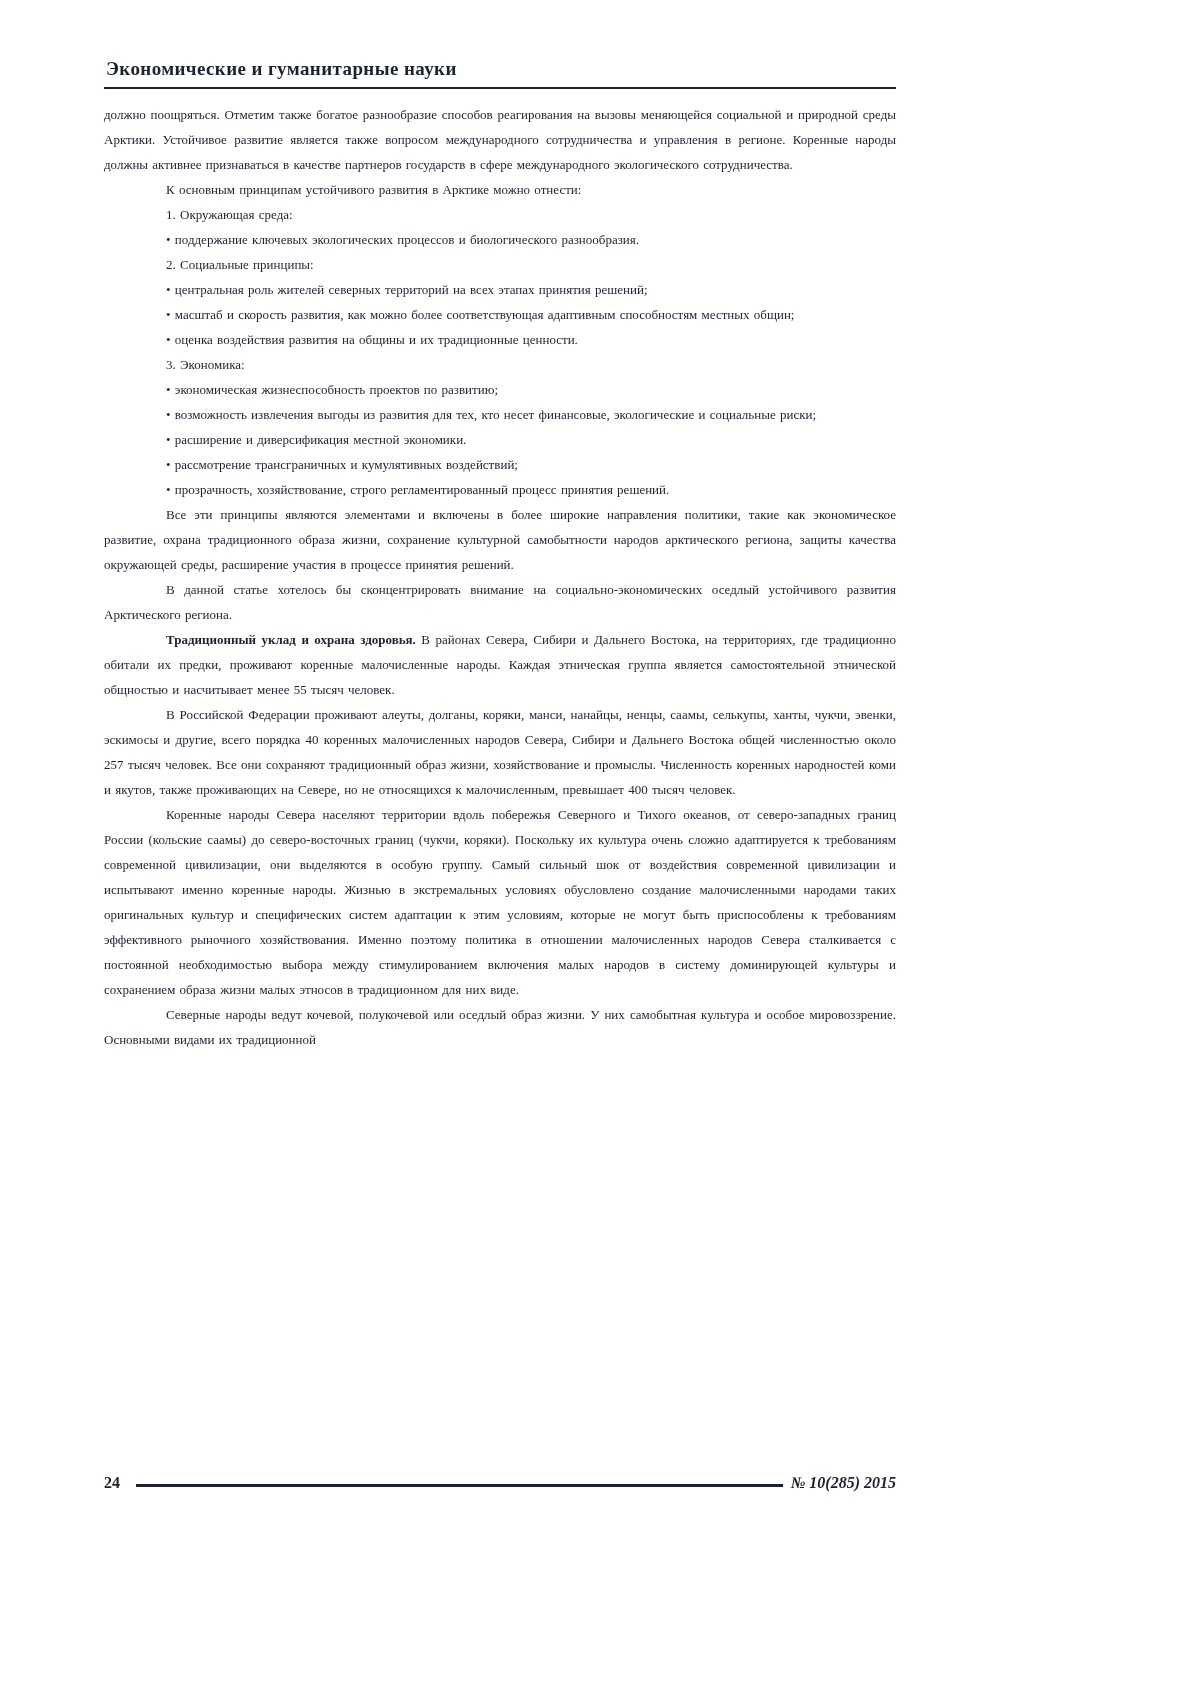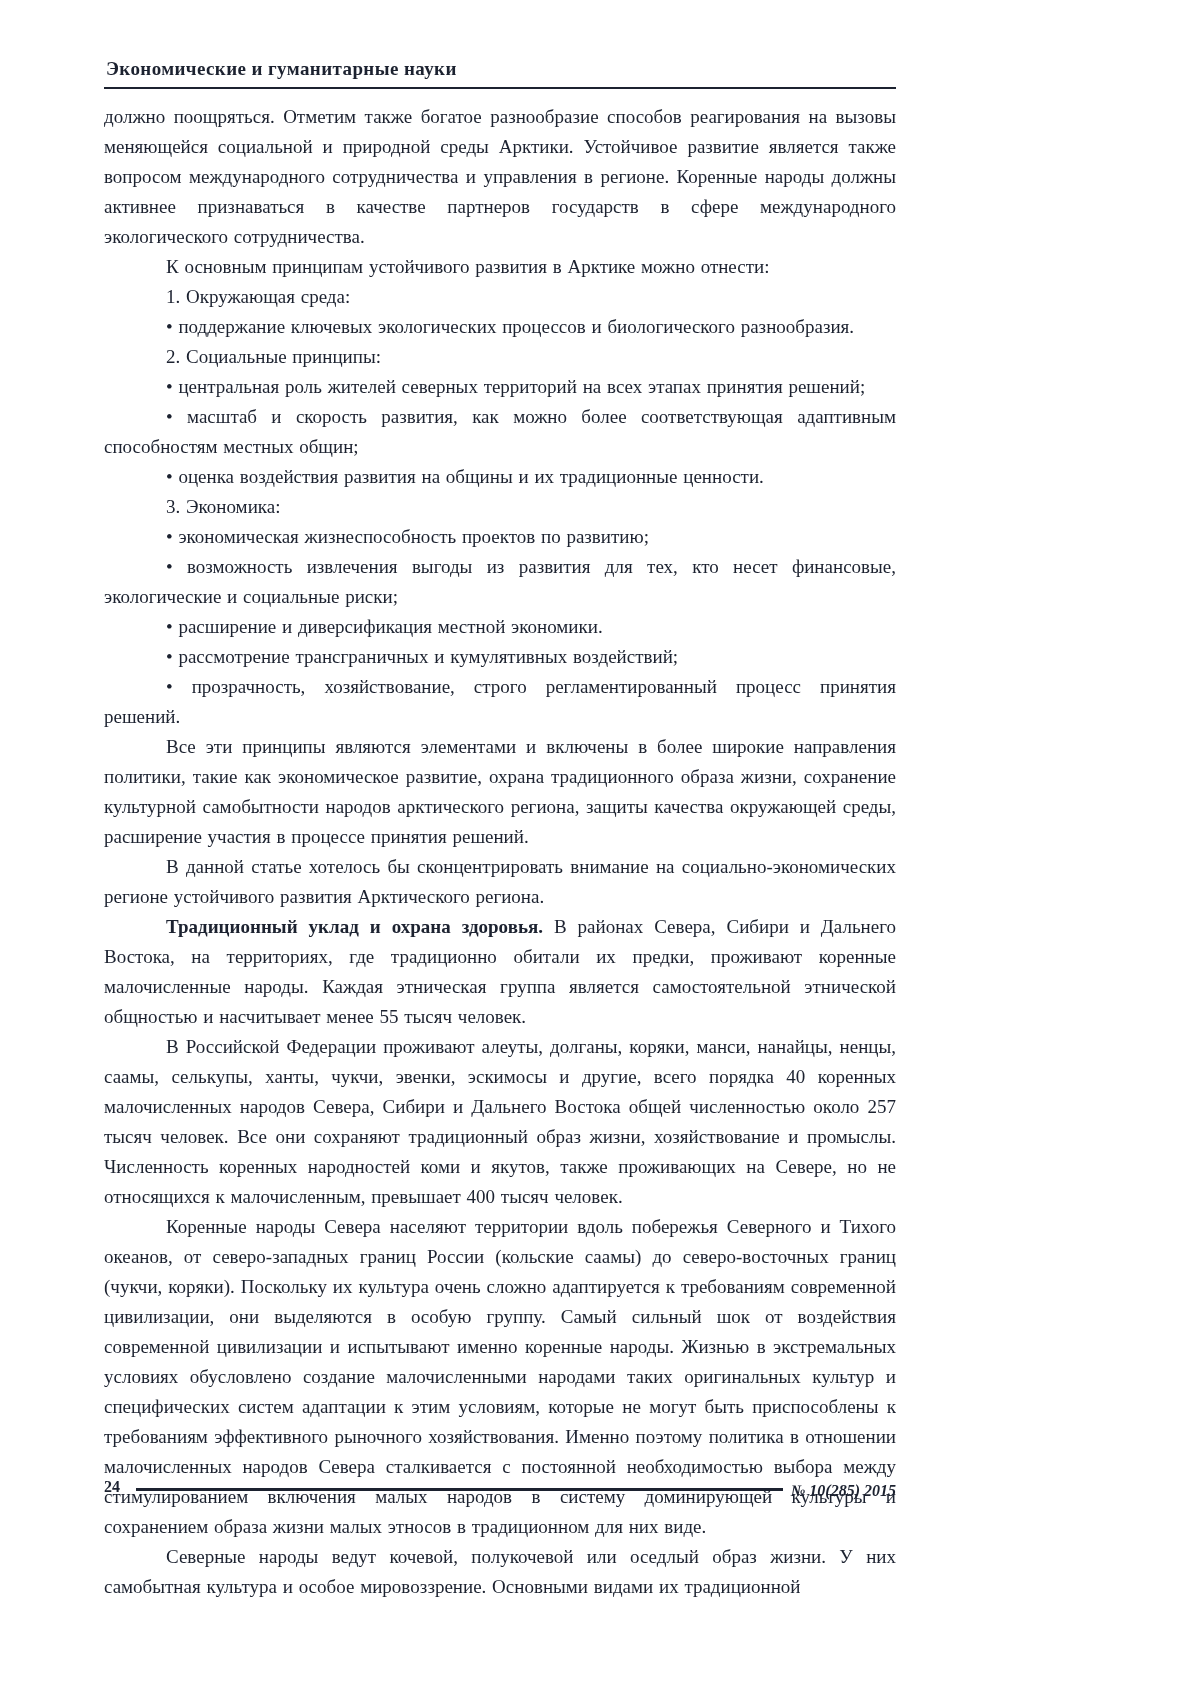--- a/index.html
+++ b/index.html
@@ -21,22 +21,22 @@
   .header {
     font-weight: bold;
     font-size: 19px;
     letter-spacing: 0.4px;
     padding-bottom: 7px;
     padding-left: 2px;
     border-bottom: 2px solid currentColor;
     margin-bottom: 13px;
   }
   .body-text {
-    font-size: 19px;
-    line-height: 30px;
+    font-size: 13px;
+    line-height: 25px;
     text-align: justify;
     word-spacing: 1px;
   }
   .para { text-indent: 62px; }
   .para.no-indent { text-indent: 0; }
   .para b { font-weight: bold; }
   .footer {
     position: absolute;
     left: 104px;
     right: 196px;
@@ -47,21 +47,21 @@
     font-weight: bold;
   }
   .footer-rule {
     flex: 1;
     height: 0;
     border-top: 3px solid currentColor;
     margin: 0 8px 0 16px;
     position: relative;
     top: 2px;
   }
-  .footer-issue { font-style: italic; white-space: nowrap; margin-top: 8px; }
+  .footer-issue { font-style: italic; white-space: nowrap; }
   .footer-pagenum { white-space: nowrap; }
 </style>
 </head>
 <body>
 
 <div class="page">
 
   <div class="header">
     <span>Экономические и гуманитарные науки</span>
   </div>
@@ -75,21 +75,21 @@
     <p class="para">• центральная роль жителей северных территорий на всех этапах принятия решений;</p>
     <p class="para">• масштаб и скорость развития, как можно более соответствующая адаптивным способностям местных общин;</p>
     <p class="para">• оценка воздействия развития на общины и их традиционные ценности.</p>
     <p class="para">3. Экономика:</p>
     <p class="para">• экономическая жизнеспособность проектов по развитию;</p>
     <p class="para">• возможность извлечения выгоды из развития для тех, кто несет финансовые, экологические и социальные риски;</p>
     <p class="para">• расширение и диверсификация местной экономики.</p>
     <p class="para">• рассмотрение трансграничных и кумулятивных воздействий;</p>
     <p class="para">• прозрачность, хозяйствование, строго регламентированный процесс принятия решений.</p>
     <p class="para">Все эти принципы являются элементами и включены в более широкие направления политики, такие как экономическое развитие, охрана традиционного образа жизни, сохранение культурной самобытности народов арктического региона, защиты качества окружающей среды, расширение участия в процессе принятия решений.</p>
-    <p class="para">В данной статье хотелось бы сконцентрировать внимание на социально-экономических регионе устойчивого развития Арктического региона.</p>
+    <p class="para">В данной статье хотелось бы сконцентрировать внимание на социально-экономических оседлый устойчивого развития Арктического региона.</p>
     <p class="para"><b>Традиционный уклад и охрана здоровья.</b><span> В районах Севера, Сибири и Дальнего Востока, на территориях, где традиционно обитали их предки, проживают коренные малочисленные народы. Каждая этническая группа является самостоятельной этнической общностью и насчитывает менее 55 тысяч человек.</span></p>
     <p class="para">В Российской Федерации проживают алеуты, долганы, коряки, манси, нанайцы, ненцы, саамы, селькупы, ханты, чукчи, эвенки, эскимосы и другие, всего порядка 40 коренных малочисленных народов Севера, Сибири и Дальнего Востока общей численностью около 257 тысяч человек. Все они сохраняют традиционный образ жизни, хозяйствование и промыслы. Численность коренных народностей коми и якутов, также проживающих на Севере, но не относящихся к малочисленным, превышает 400 тысяч человек.</p>
     <p class="para">Коренные народы Севера населяют территории вдоль побережья Северного и Тихого океанов, от северо-западных границ России (кольские саамы) до северо-восточных границ (чукчи, коряки). Поскольку их культура очень сложно адаптируется к требованиям современной цивилизации, они выделяются в особую группу. Самый сильный шок от воздействия современной цивилизации и испытывают именно коренные народы. Жизнью в экстремальных условиях обусловлено создание малочисленными народами таких оригинальных культур и специфических систем адаптации к этим условиям, которые не могут быть приспособлены к требованиям эффективного рыночного хозяйствования. Именно поэтому политика в отношении малочисленных народов Севера сталкивается с постоянной необходимостью выбора между стимулированием включения малых народов в систему доминирующей культуры и сохранением образа жизни малых этносов в традиционном для них виде.</p>
     <p class="para">Северные народы ведут кочевой, полукочевой или оседлый образ жизни. У них самобытная культура и особое мировоззрение. Основными видами их традиционной</p>
   </div>
 
   <div class="footer">
     <span class="footer-pagenum">24</span>
     <span class="footer-rule"></span>
     <span class="footer-issue">№ 10(285) 2015</span>

